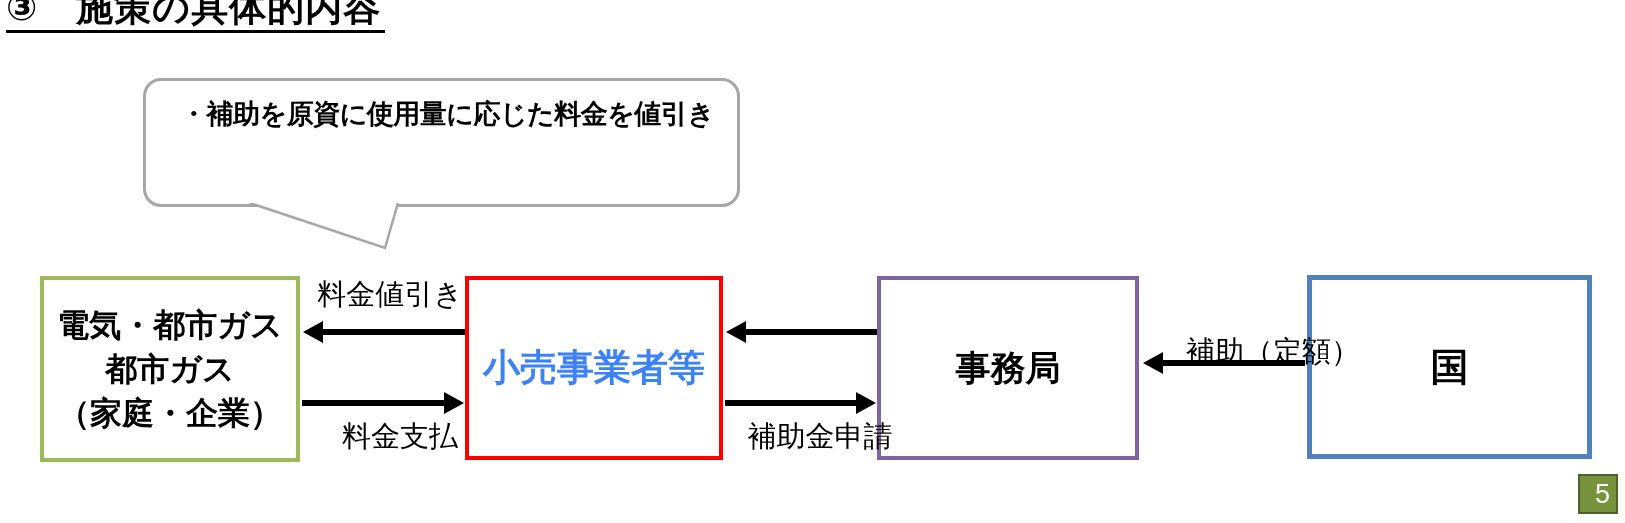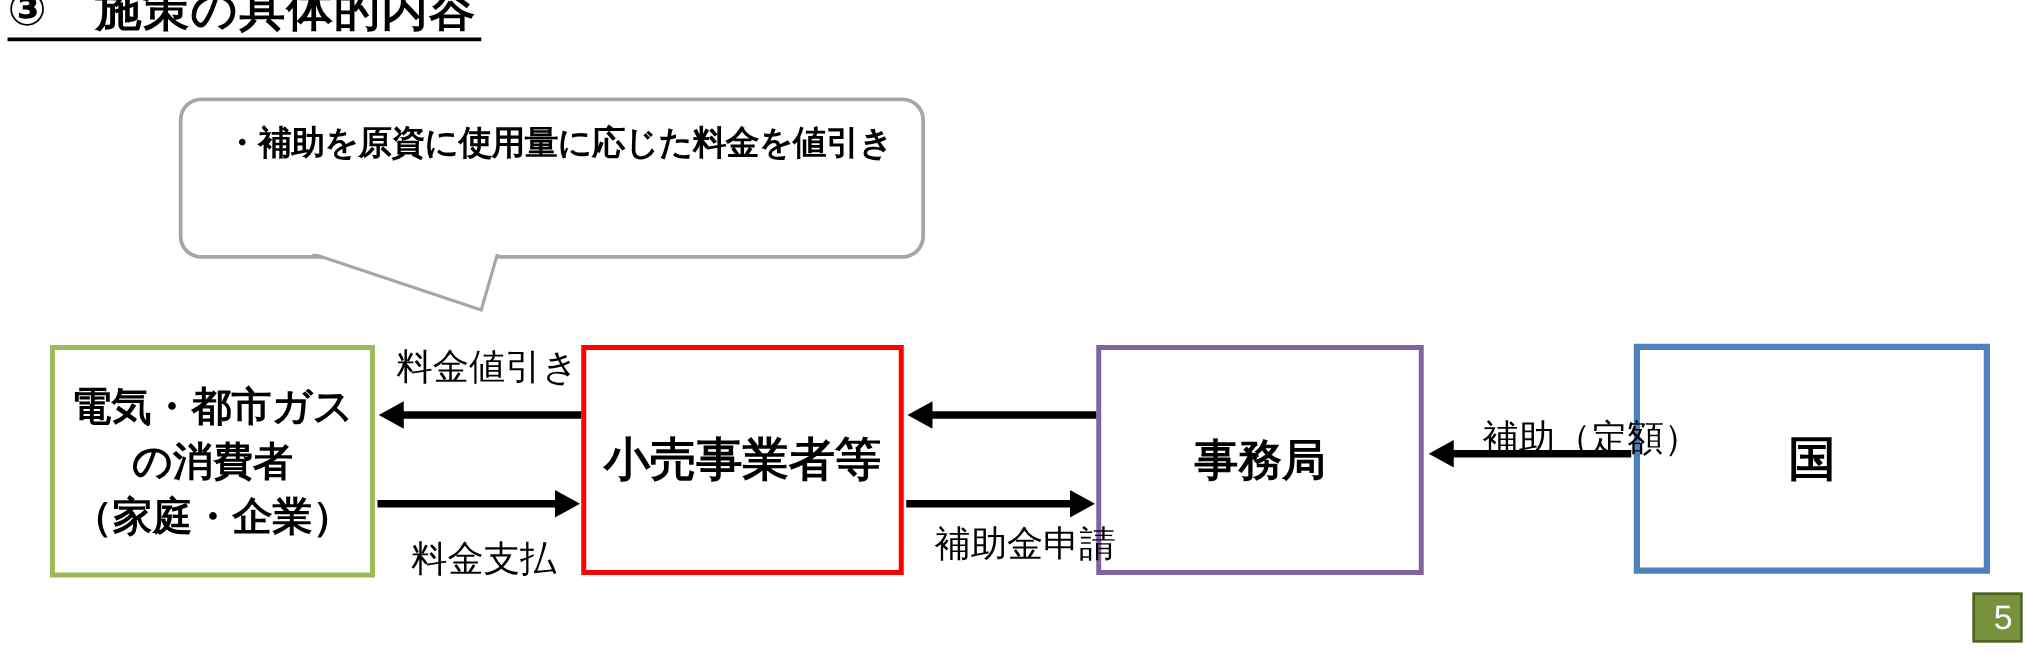--- a/index.html
+++ b/index.html
@@ -45,21 +45,21 @@
     border-top:11px solid transparent;border-bottom:11px solid transparent;border-left:20px solid #000;
   }
   #arrow-price-discount{left:322px;top:329px;width:143px;}
   #arrow-payment{left:302px;top:400px;width:143px;}
   #arrow-discount-fund{left:745px;top:329px;width:132px;}
   #arrow-subsidy-application{left:725px;top:400px;width:132px;}
   #arrow-subsidy{left:1162px;top:360px;width:143px;}
   
   .flow-label{position:absolute;font-size:29px;line-height:34px;white-space:nowrap;text-align:center;}
   #label-price-discount{left:300px;top:277px;width:180px;}
-  #label-payment{left:312px;top:419px;width:150px;margin-top:12px;}
+  #label-payment{left:325px;top:419px;width:150px;}
   #label-discount-fund{left:748px;top:274px;width:160px;}
   #label-subsidy-application{left:740px;top:419px;width:160px;}
   #label-subsidy{left:1178px;top:299px;width:190px;margin-top:35px;}
   
   #page-number-box{
     position:absolute;left:1578px;top:474px;width:40px;height:40px;box-sizing:border-box;
     border:2px solid #4F6228;background:#76923C;color:#fff;
     display:flex;align-items:center;justify-content:flex-end;
     font-size:27px;padding-right:6px;
   }
@@ -74,26 +74,26 @@
   <div id="callout" style="border-color: rgb(166, 166, 166);">
     <div class="callout-text" style="padding-bottom:0;">・補助を原資に使用量に応じた料金を値引き</div>
   </div>
   <svg id="callout-tail" width="160" height="52" viewBox="0 0 160 52">
     <polygon points="5,0 140,45 153,0" fill="#ffffff" stroke="none"></polygon>
     <polyline points="5,0 140,45 153,0" fill="none" stroke="#A6A6A6" stroke-width="2.5"></polyline>
   </svg>
 
   <div class="dbox" id="box-consumer" style="border-color: rgb(155, 187, 89);">
     <div>電気・都市ガス</div>
-    <div>の消費者</div>
+    <div>都市ガス</div>
     <div>（家庭・企業）</div>
   </div>
 
   <div class="dbox" id="box-retailer" style="border-color: rgb(255, 0, 0);">
-    <div style="color: #000000;">小売事業者等</div>
+    <div style="color: #3b82f6;">小売事業者等</div>
   </div>
 
   <div class="dbox" id="box-office" style="border-color: rgb(128, 100, 162);">
     <div>事務局</div>
   </div>
 
   <div class="dbox" id="box-government" style="border-color: rgb(79, 129, 189);">
     <div>国</div>
   </div>
 

